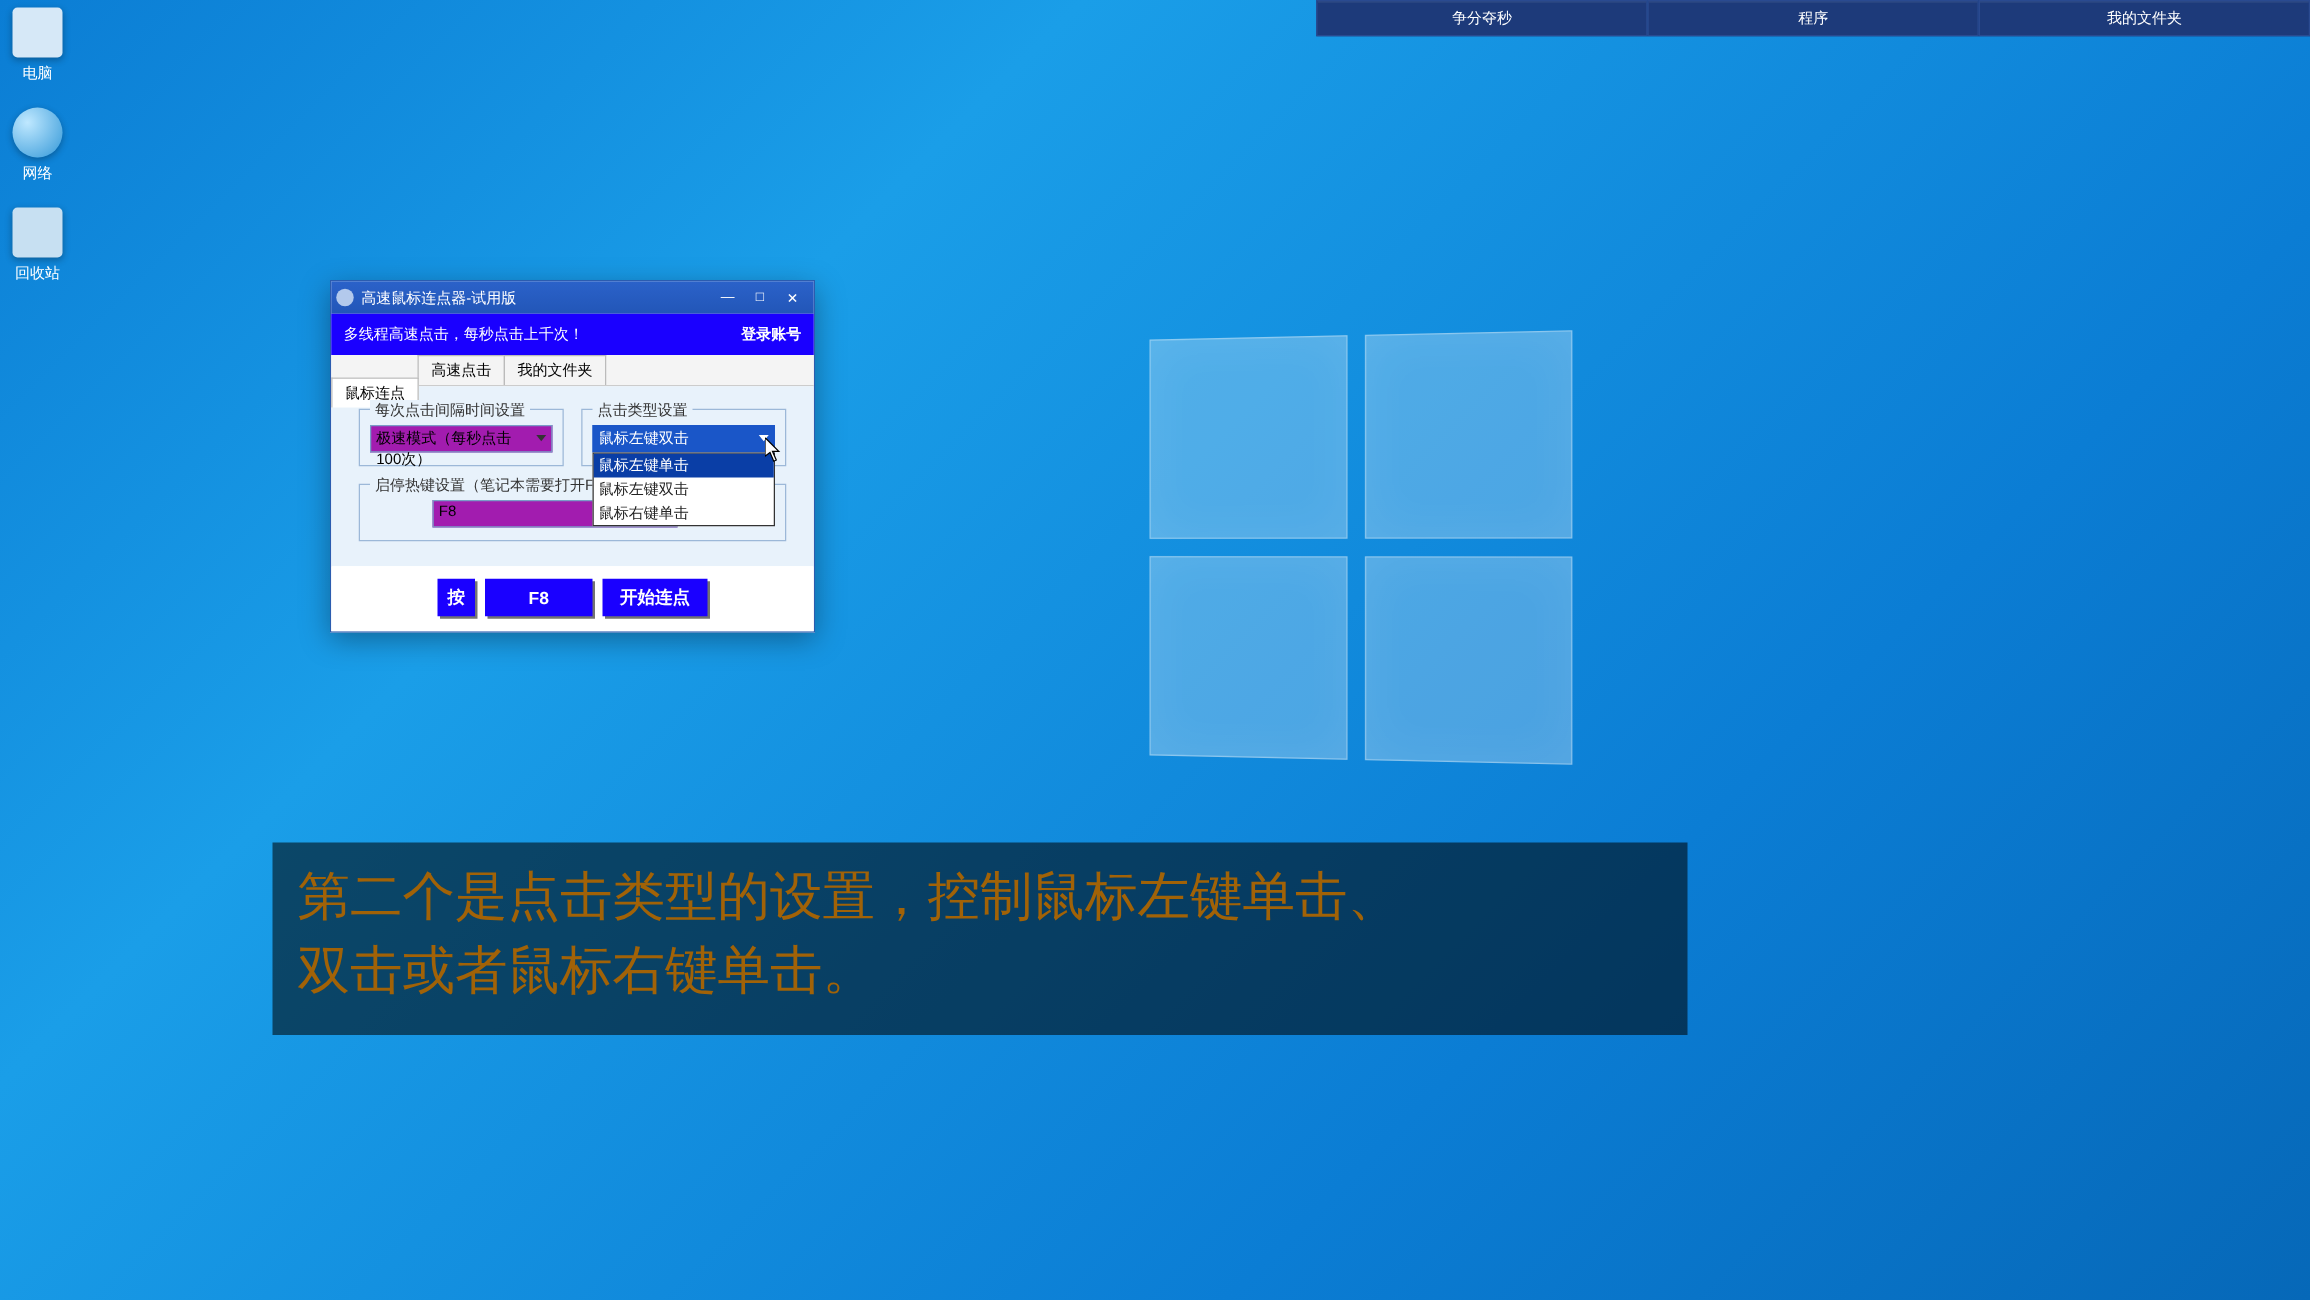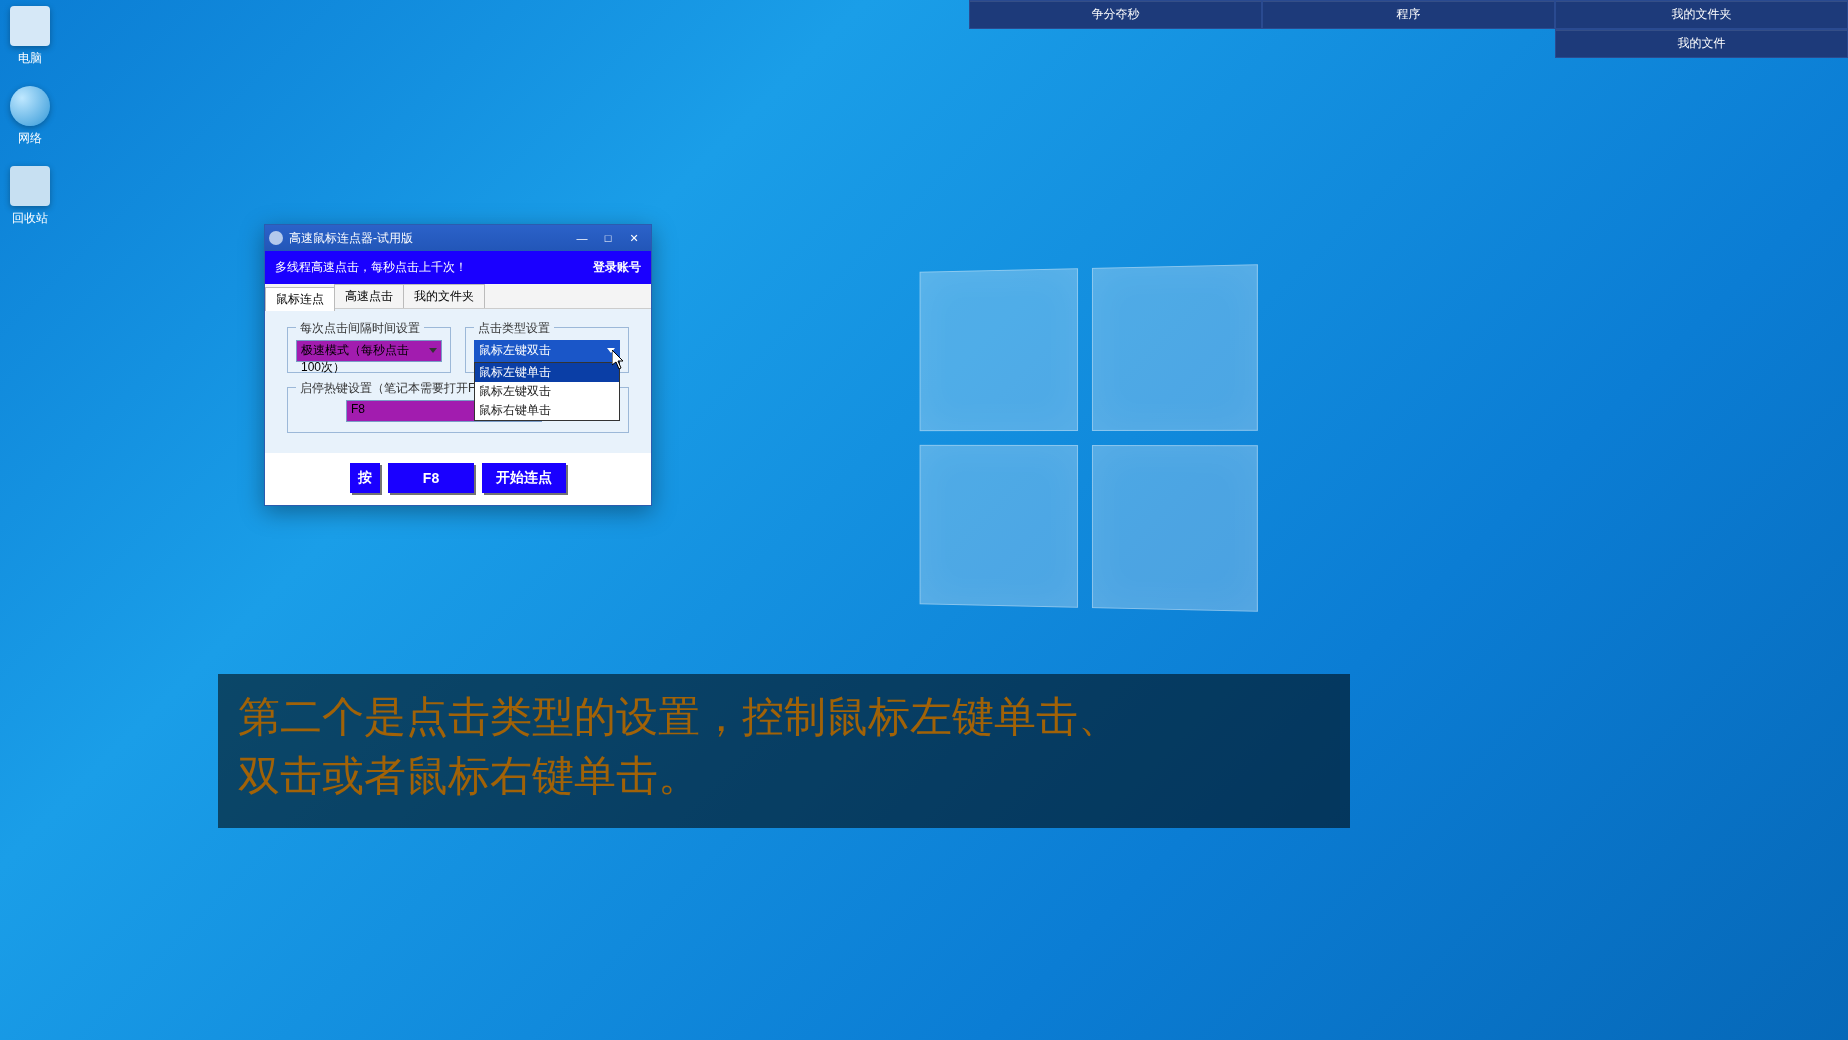--- a/index.html
+++ b/index.html
@@ -22,21 +22,21 @@
   gap: 0;
 }
 .topmenus .row { display: flex; }
 .topmenu-item {
   background: #1d3a7a;
   color: #fff;
   border: 1px solid #2a4a90;
   font-size: 12px;
   padding: 5px 0;
   text-align: center;
-  width: 293px;
+  width: 265px;
   box-shadow: inset 0 1px 0 rgba(255,255,255,.1);
   cursor: pointer;
 }
 .topmenus .row2 { justify-content: flex-end; }
 
 
 .desktop-icon {
   position: absolute;
   left: 0;
   width: 60px;
@@ -134,21 +134,21 @@
   border: 1px solid #bbb;
   border-bottom: none;
   background: #f4f4f4;
   font-size: 12px;
   cursor: pointer;
   margin-right: -1px;
 }
 .tab.active {
   background: #fff;
   position: relative;
-  top: 3px;
+  top: 18px;
 }
 
 
 .panel {
   background: #e8f2fb;
   padding: 18px 22px 6px;
 }
 .group {
   border: 1px solid #9cb8d8;
   padding: 12px 8px 10px;
@@ -258,23 +258,20 @@
 .group .selectbox.fw { width: 196px; margin-left: 50px; }
 </style>
 </head>
 <body>
 
 <div class="topmenus">
   <div class="row">
     <div class="topmenu-item">争分夺秒</div>
     <div class="topmenu-item">程序</div>
     <div class="topmenu-item">我的文件夹</div>
-  </div>
-  <div class="row row2">
-    <div class="topmenu-item">我的文件</div>
   </div>
 </div>
 
 <div id="icon-pc" class="desktop-icon">
   <div class="ico"></div>
   <span>电脑</span>
 </div>
 <div id="icon-net" class="desktop-icon">
   <div class="ico"></div>
   <span>网络</span>

